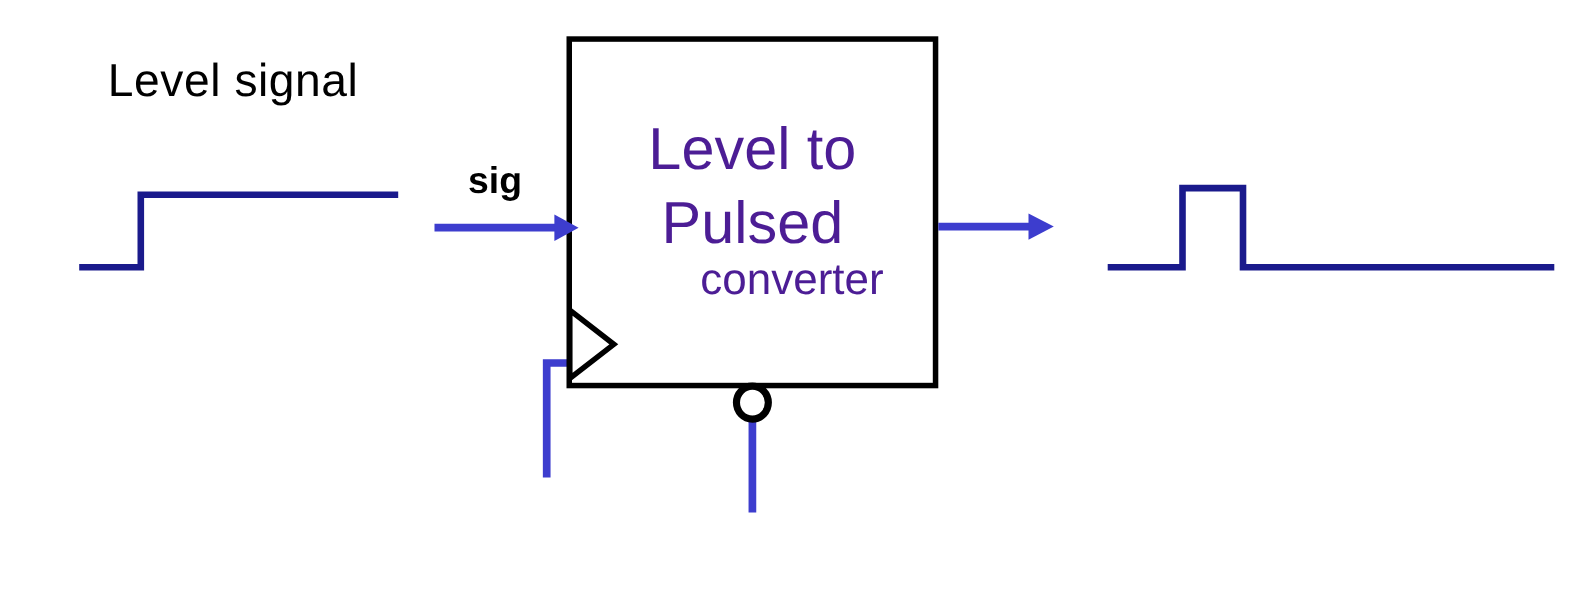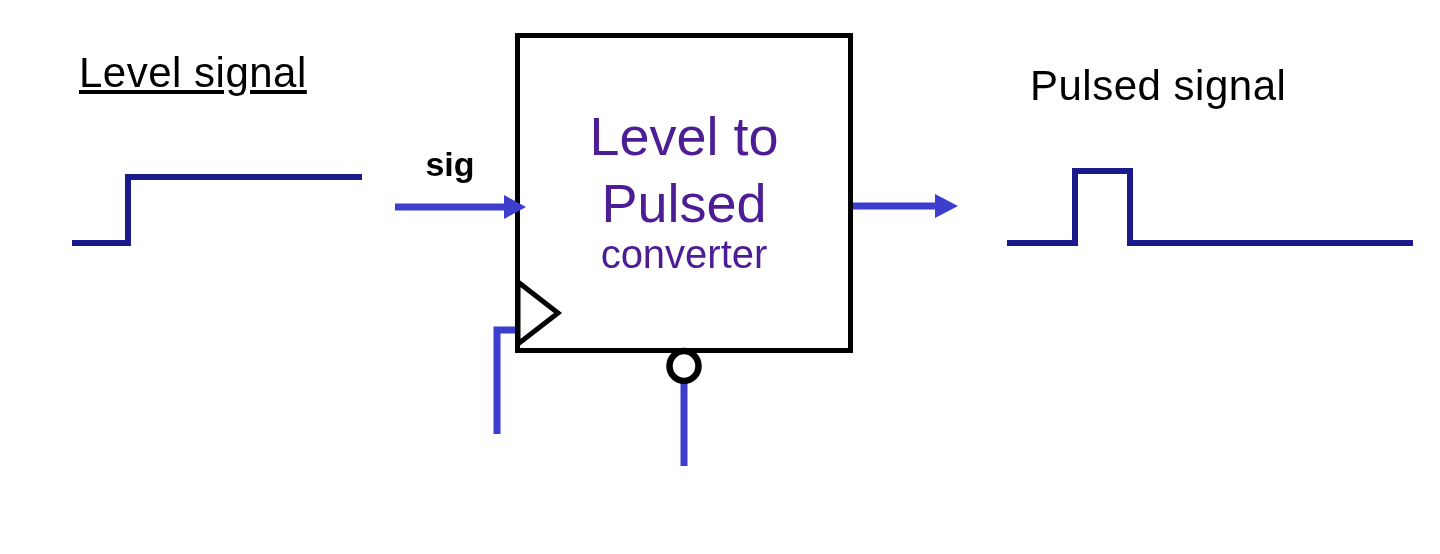--- a/index.html
+++ b/index.html
@@ -57,26 +57,25 @@
     <polygon class="head" points="504,195 526,207 504,219"></polygon>
 
     <polyline class="shaft" points="853,206 940,206"></polyline>
     <polygon class="head" points="935,194 958,206 935,218"></polygon>
 
     <polyline class="wave" points="72,243 128,243 128,177 362,177"></polyline>
 
     <polyline class="wave" points="1007,243 1075,243 1075,171 1130,171 1130,243 1413,243"></polyline>
   </svg>
 
-  <div class="label signal-caption" style="left:79px; top:52px;text-decoration:underline;">Level signal</div>
+  <div class="label signal-caption" style="left:98px; top:52px;">Level signal</div>
 
-  <div class="label signal-caption" style="left:1030px; top:65px;">Pulsed signal</div>
 
   <div class="label wire-label" style="left:395px; top:147px;">sig</div>
 
 
   <div class="block-text block-title" style="top:109px;">Level to</div>
 
   <div class="block-text block-title" style="top:176px;">Pulsed</div>
 
-  <div class="block-text block-subtitle" style="top:234px;">converter</div>
+  <div class="block-text block-subtitle" style="top:234px;padding-left:36px;">converter</div>
 
 </div>
 
 </body></html>

